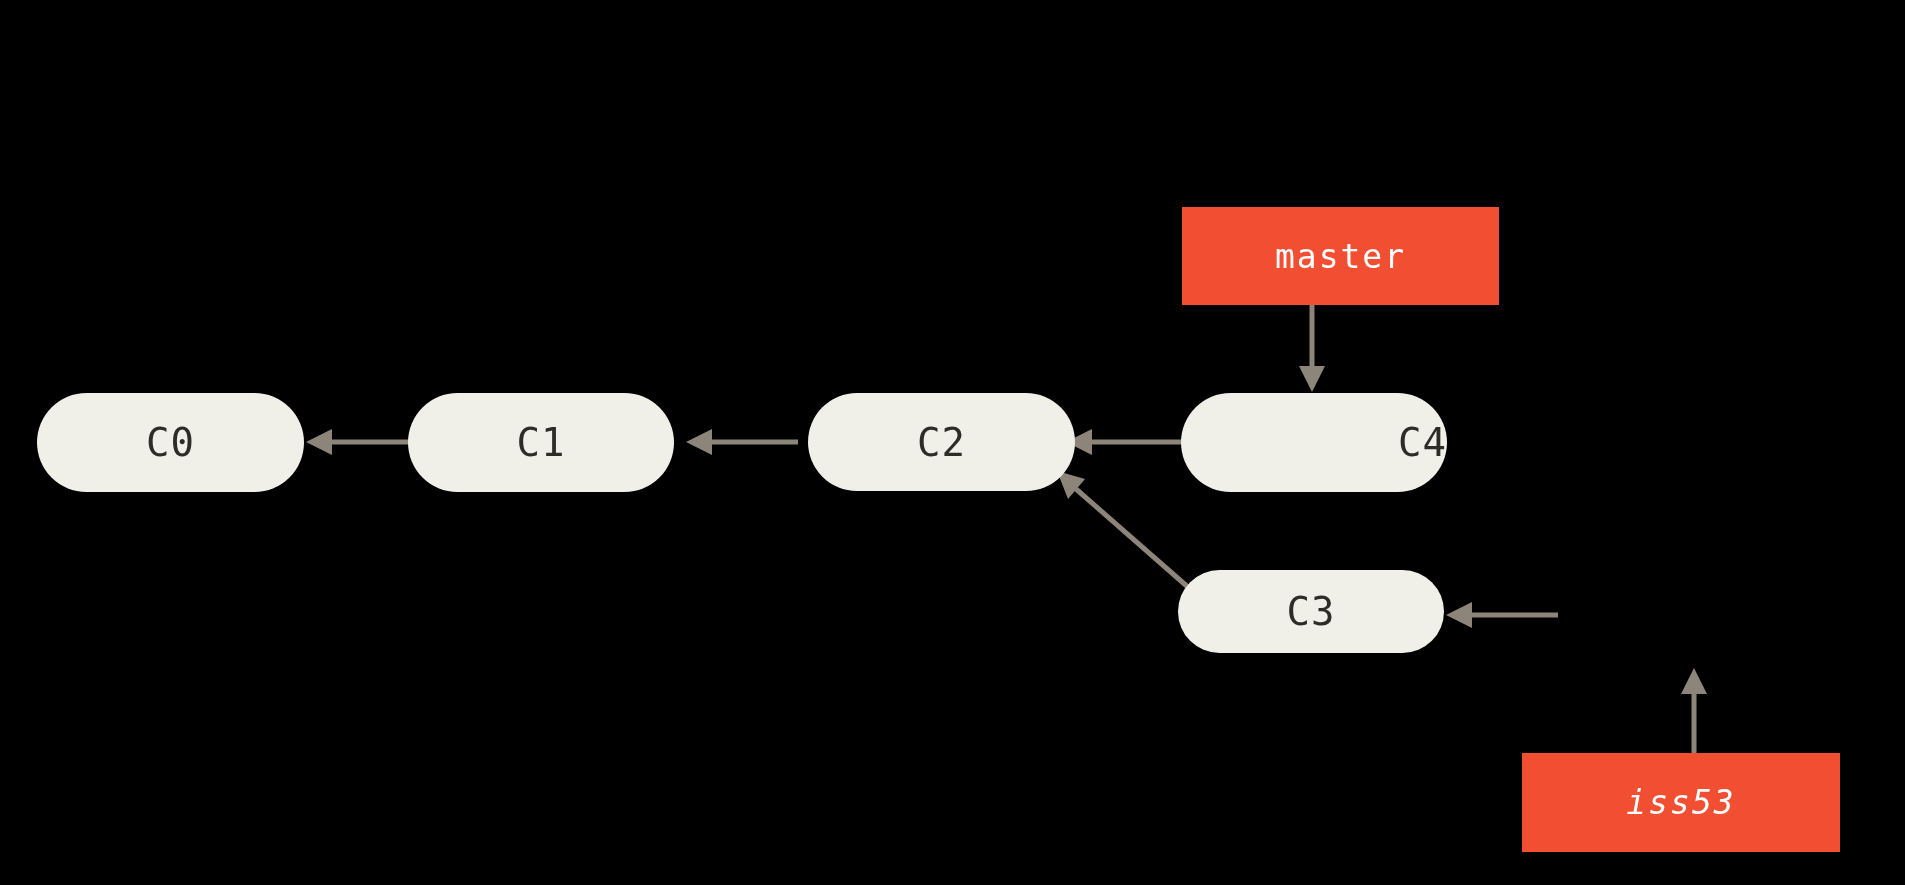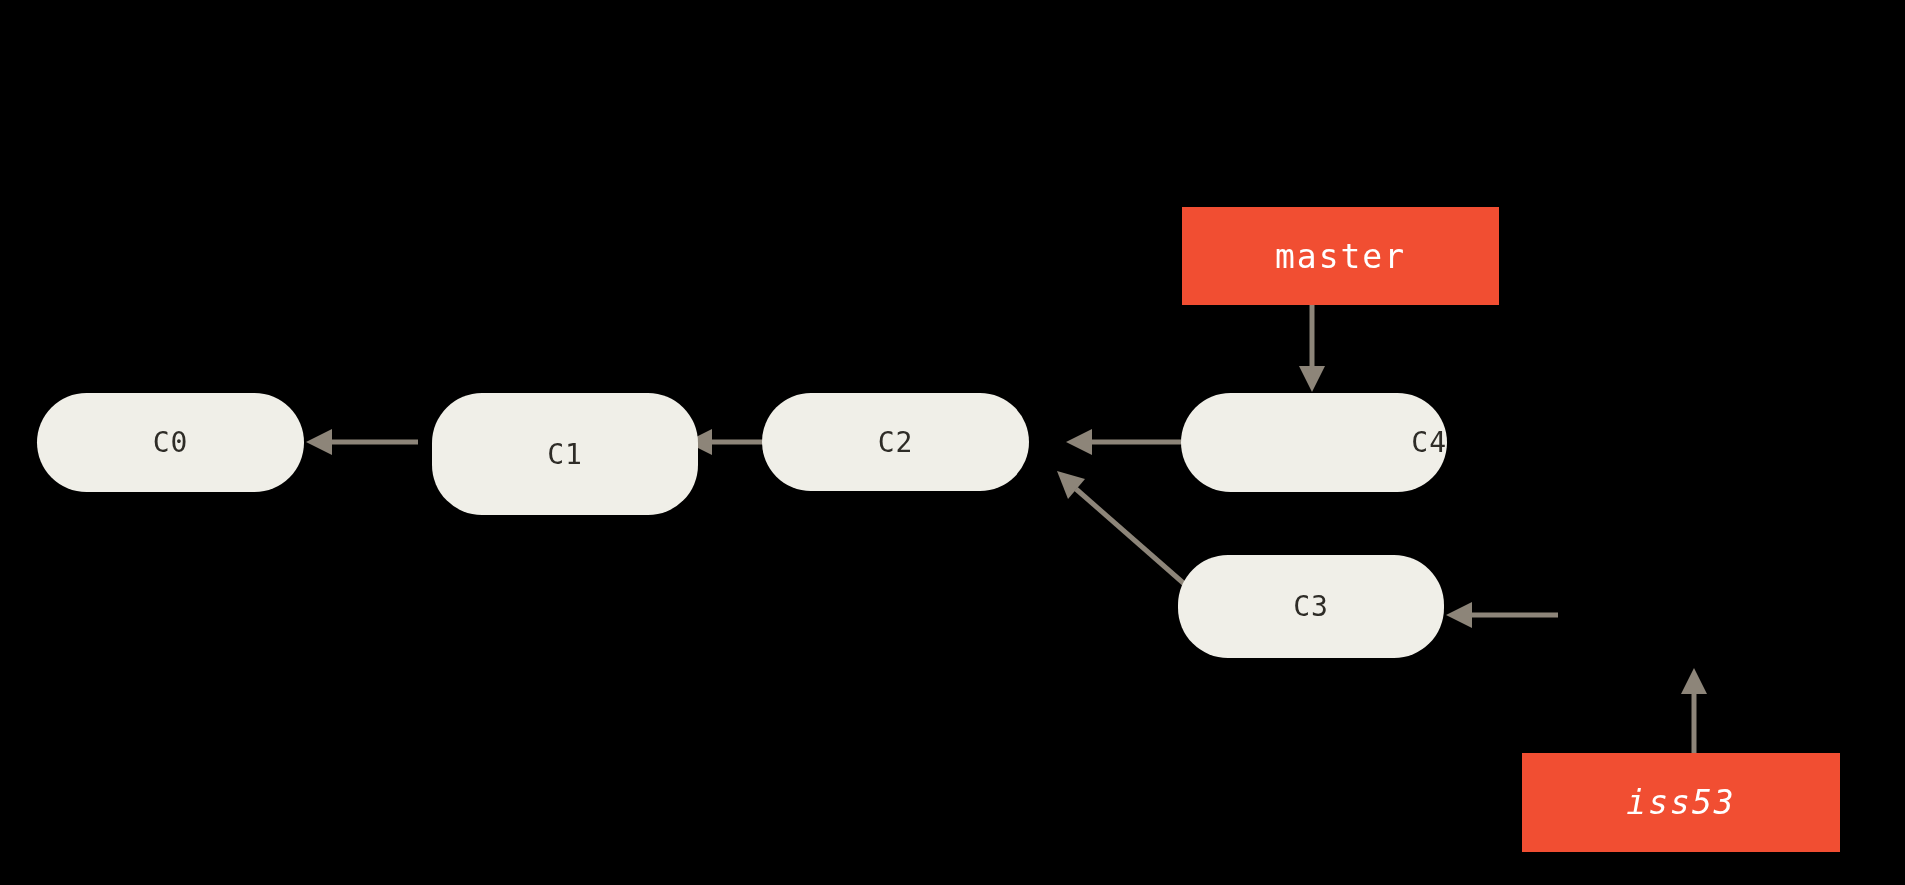--- a/index.html
+++ b/index.html
@@ -40,39 +40,39 @@
     stroke: none;
   }
   .commit-node {
     position: absolute;
     background: var(--commit-fill);
     border-radius: 50px;
     display: flex;
     align-items: center;
     justify-content: center;
     color: var(--commit-text);
-    font-size: 28px;
+    font-size: 39px;
     letter-spacing: 1px;
   }
   .branch-label {
     position: absolute;
     background: var(--branch-fill);
     display: flex;
     align-items: center;
     justify-content: center;
     color: var(--branch-text);
     font-size: 33px;
     letter-spacing: 2px;
   }
   
   #node-c0 { left: 37px;   top: 393px; width: 267px; height: 99px; }
-  #node-c1 { left: 432px;  top: 393px; width: 266px; height: 122px; }
-  #node-c2 { left: 762px;  top: 393px; width: 267px; height: 98px; }
+  #node-c1 { left: 408px;  top: 393px; width: 266px; height: 99px; }
+  #node-c2 { left: 808px;  top: 393px; width: 267px; height: 98px; }
   #node-c4 { left: 1181px; top: 393px; width: 266px; height: 99px; justify-content: flex-end; }
-  #node-c3 { left: 1178px; top: 555px; width: 266px; height: 103px; }
+  #node-c3 { left: 1178px; top: 570px; width: 266px; height: 83px; }
   #node-c5 { left: 1558px; top: 567px; width: 266px; height: 99px; }
   #label-master { left: 1182px; top: 207px; width: 317px; height: 98px; }
   #label-iss53  { left: 1522px; top: 753px; width: 318px; height: 99px; font-style: italic; }
 </style>
 </head>
 <body>
 
 <div class="canvas">
 
   <svg class="edges-svg" viewBox="0 0 1905 885" aria-hidden="true">

